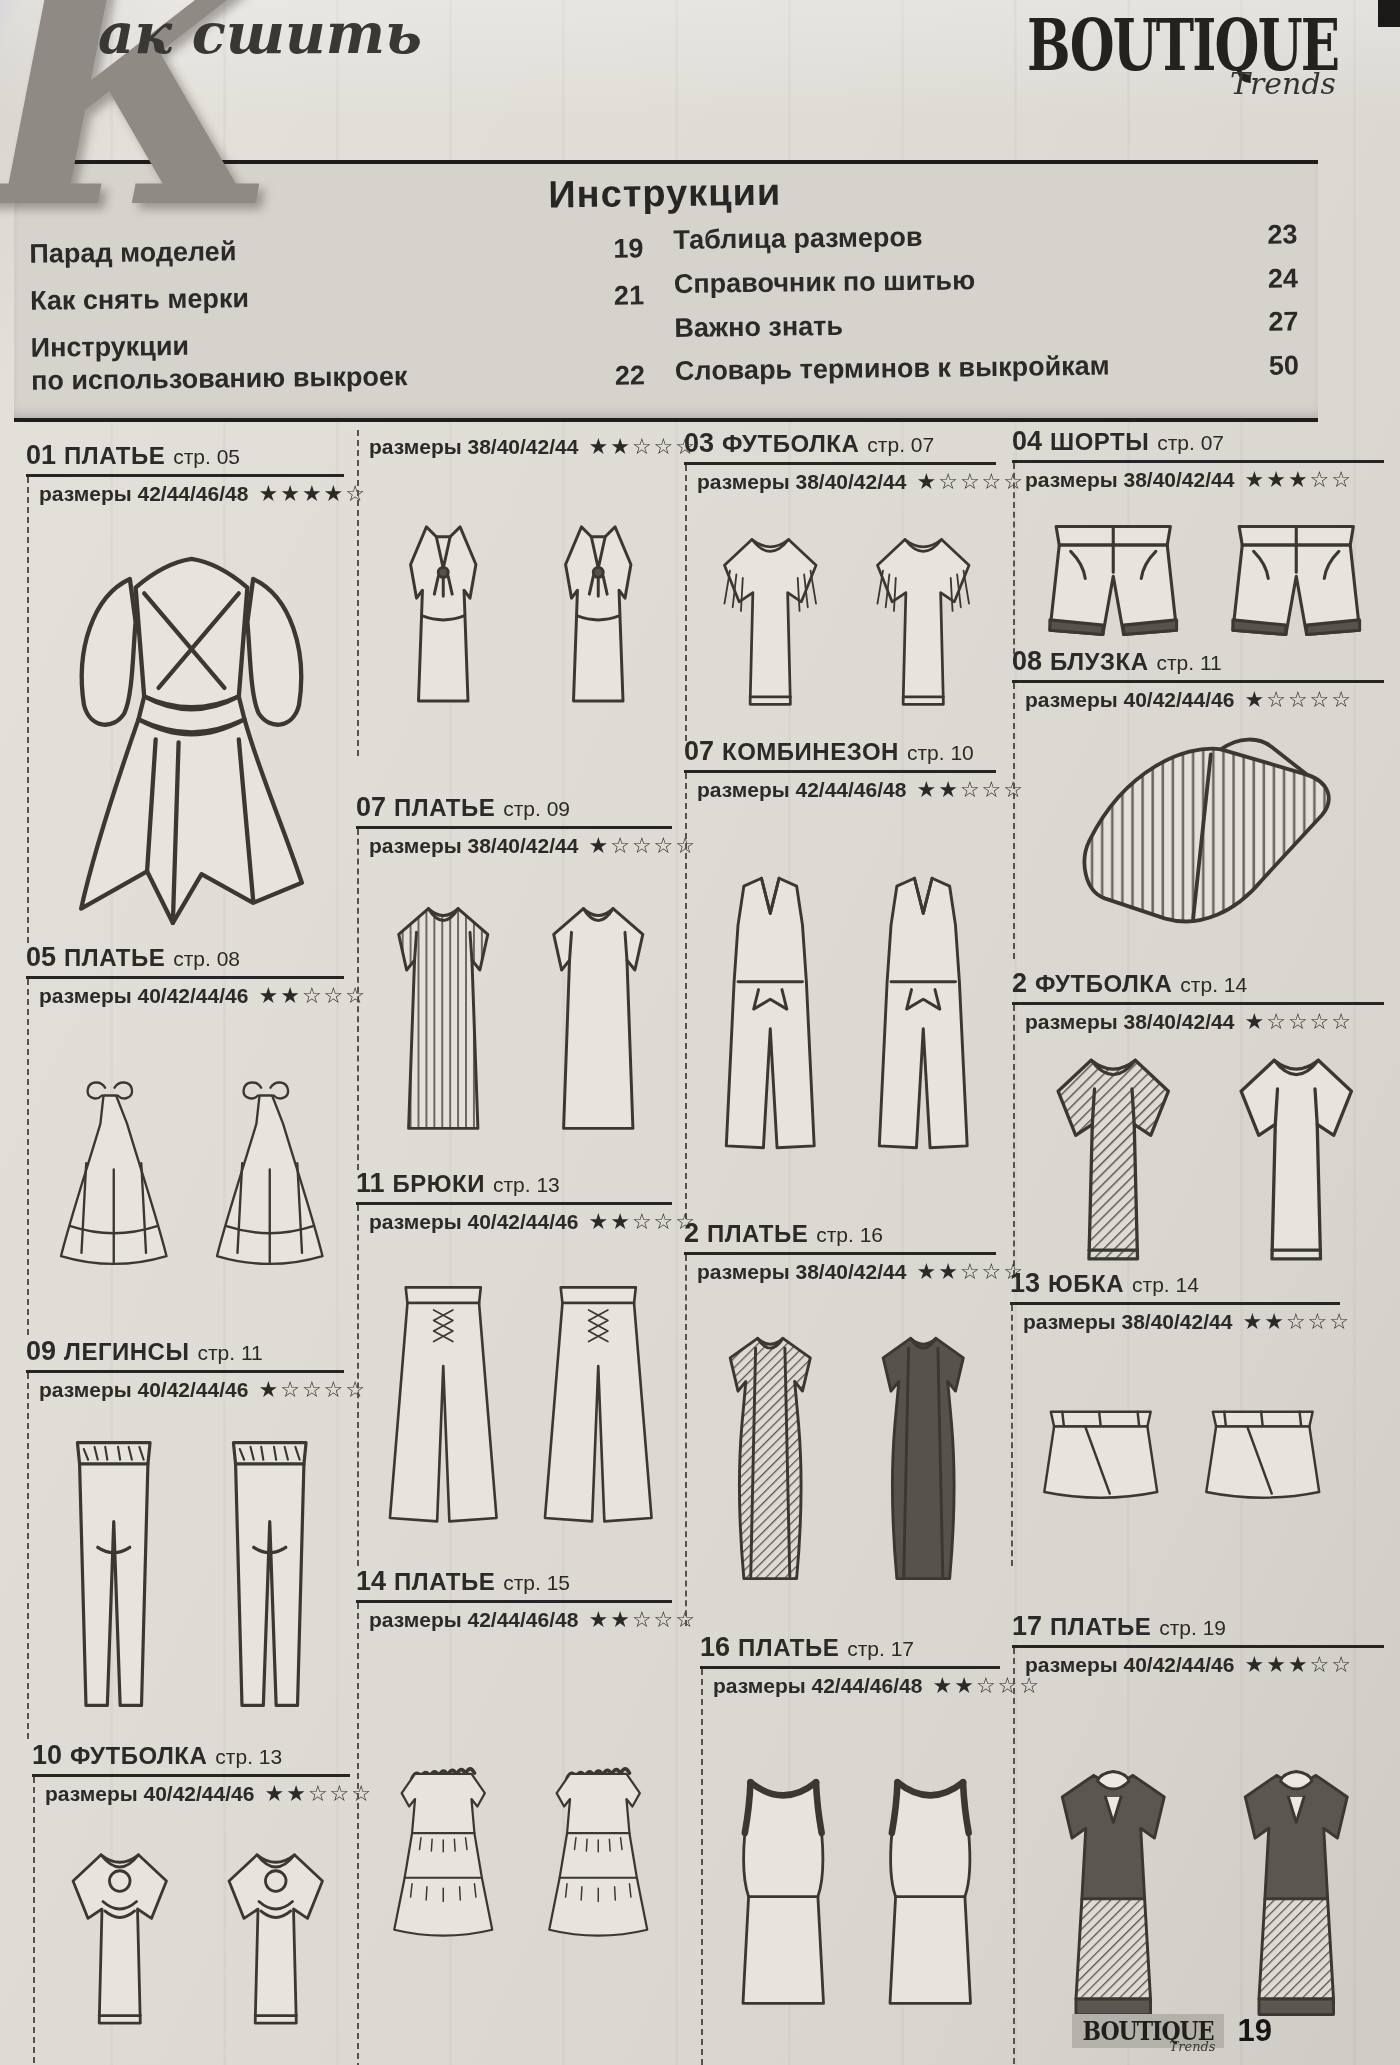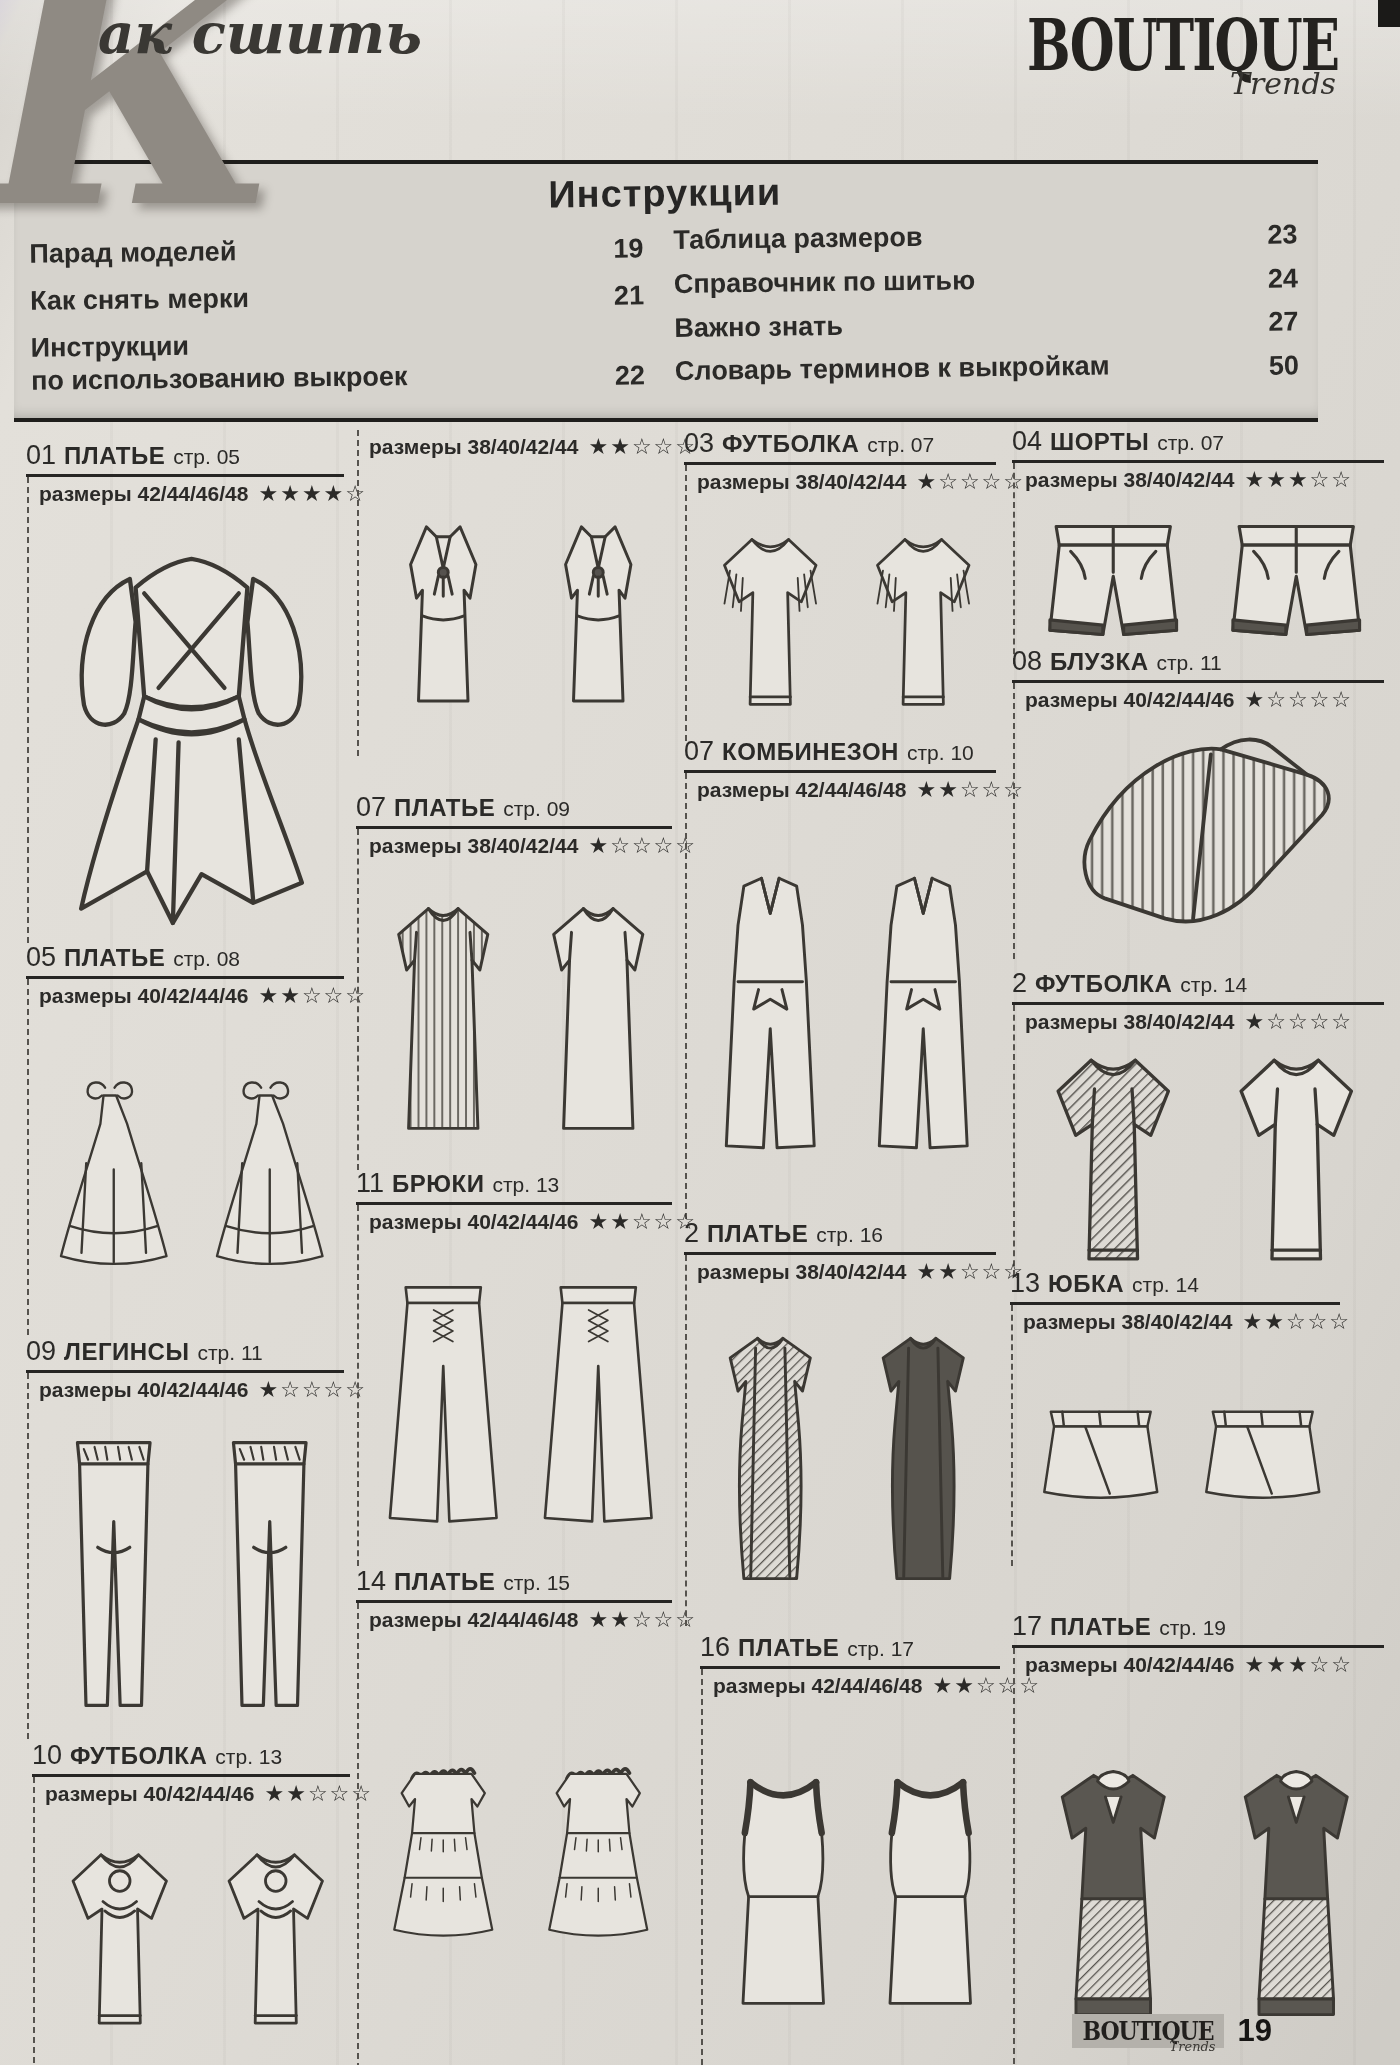--- a/index.html
+++ b/index.html
@@ -28,21 +28,21 @@
     letter-spacing:1px;color:#272625;}
   .toc-col{position:absolute;display:flex;flex-direction:column;gap:13px;font-weight:bold;font-size:27px;}
   .toc-col.left{left:16px;top:66px;width:614px;}
   .toc-col.right{left:660px;top:60px;width:624px;gap:10px;}
   .toc-entry{display:flex;justify-content:space-between;align-items:flex-end;gap:10px;}
   .toc-entry .lbl{white-space:pre-line;line-height:1.25;}
   .toc-entry .pgn{min-width:46px;text-align:right;}
   
   .card{position:absolute;z-index:1;}
   .card-head{display:flex;align-items:baseline;gap:8px;border-bottom:3px solid #262523;padding-bottom:3px;}
-  .card-head .num{font-weight:normal;font-size:27px;}
+  .card-head .num{font-weight:bold;font-size:27px;}
   .card-head .nm{font-weight:bold;font-size:24px;letter-spacing:.5px;}
   .card-head .pg{font-size:21px;}
   .card-body{border-left:2px dashed #56534e;margin-left:1px;padding-left:10px;padding-top:4px;}
   .meta{display:flex;align-items:baseline;gap:10px;font-size:21px;font-weight:bold;white-space:nowrap;}
   .meta .stars{font-size:22px;letter-spacing:2px;font-weight:normal;}
   .sketch{display:flex;gap:6px;align-items:flex-start;justify-content:center;margin-top:6px;}
   .sketch svg{flex:1 1 0;height:100%;min-width:0;stroke:#3b3833;stroke-width:3;
     stroke-linejoin:round;stroke-linecap:round;}
   .sketch svg.u-plain use{fill:#e7e4de;}
   .sketch svg.u-hatch use{fill:url(#pat-hatch);}

